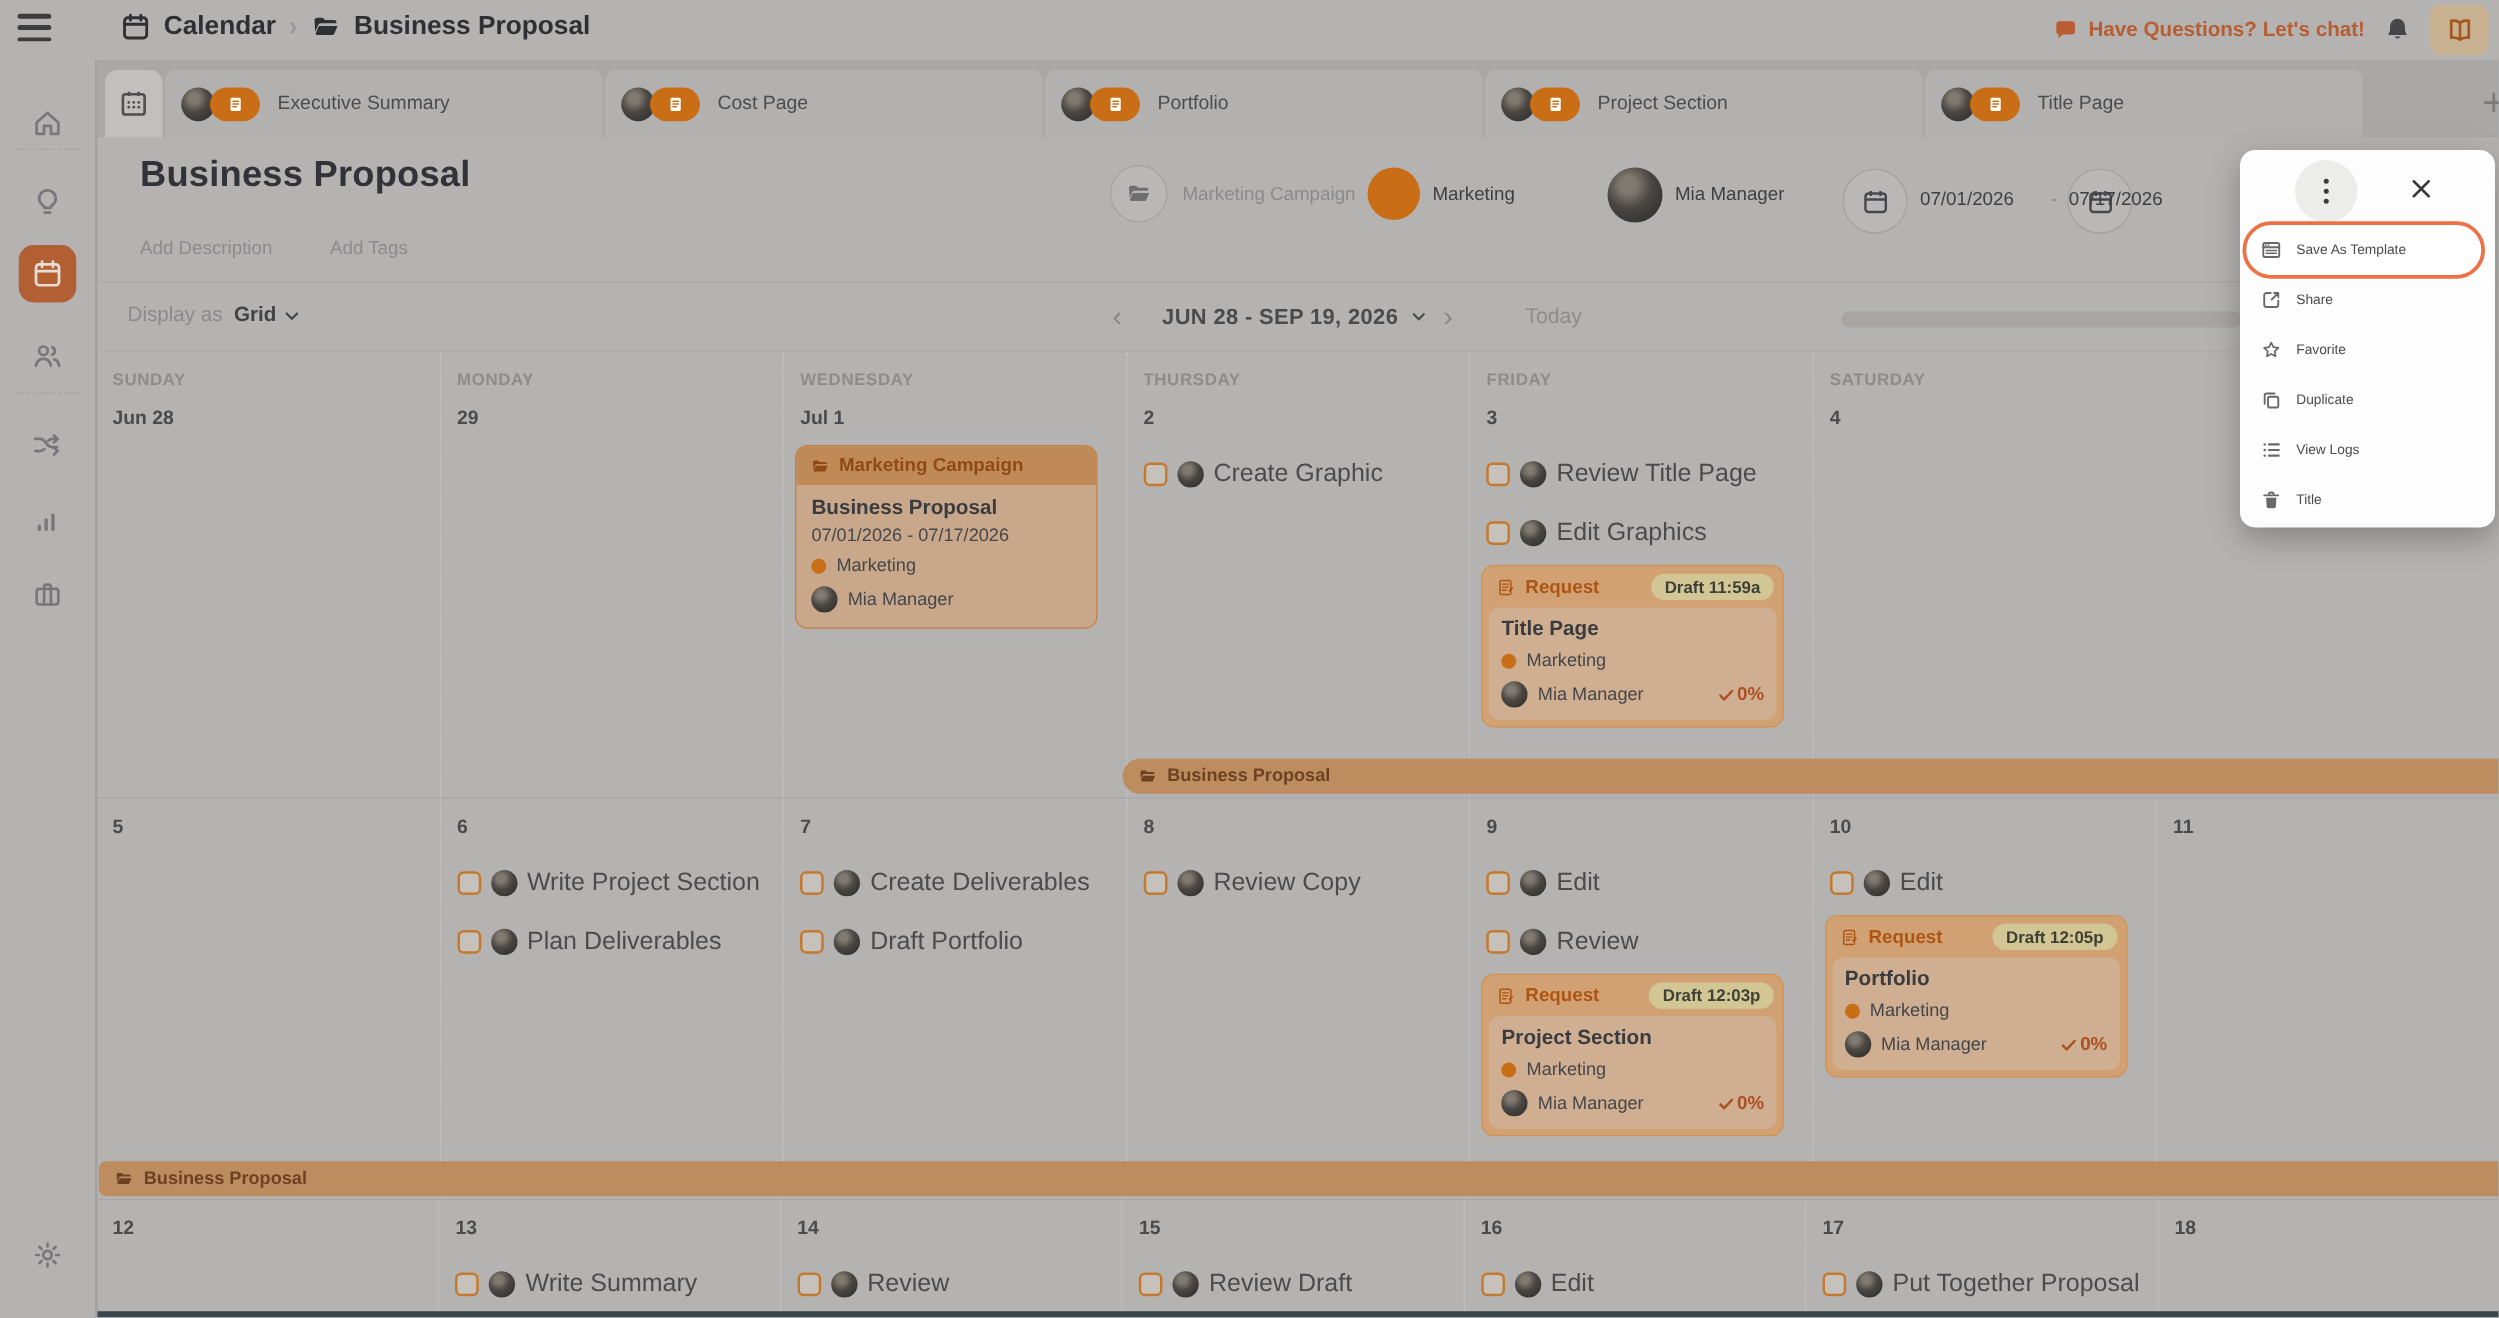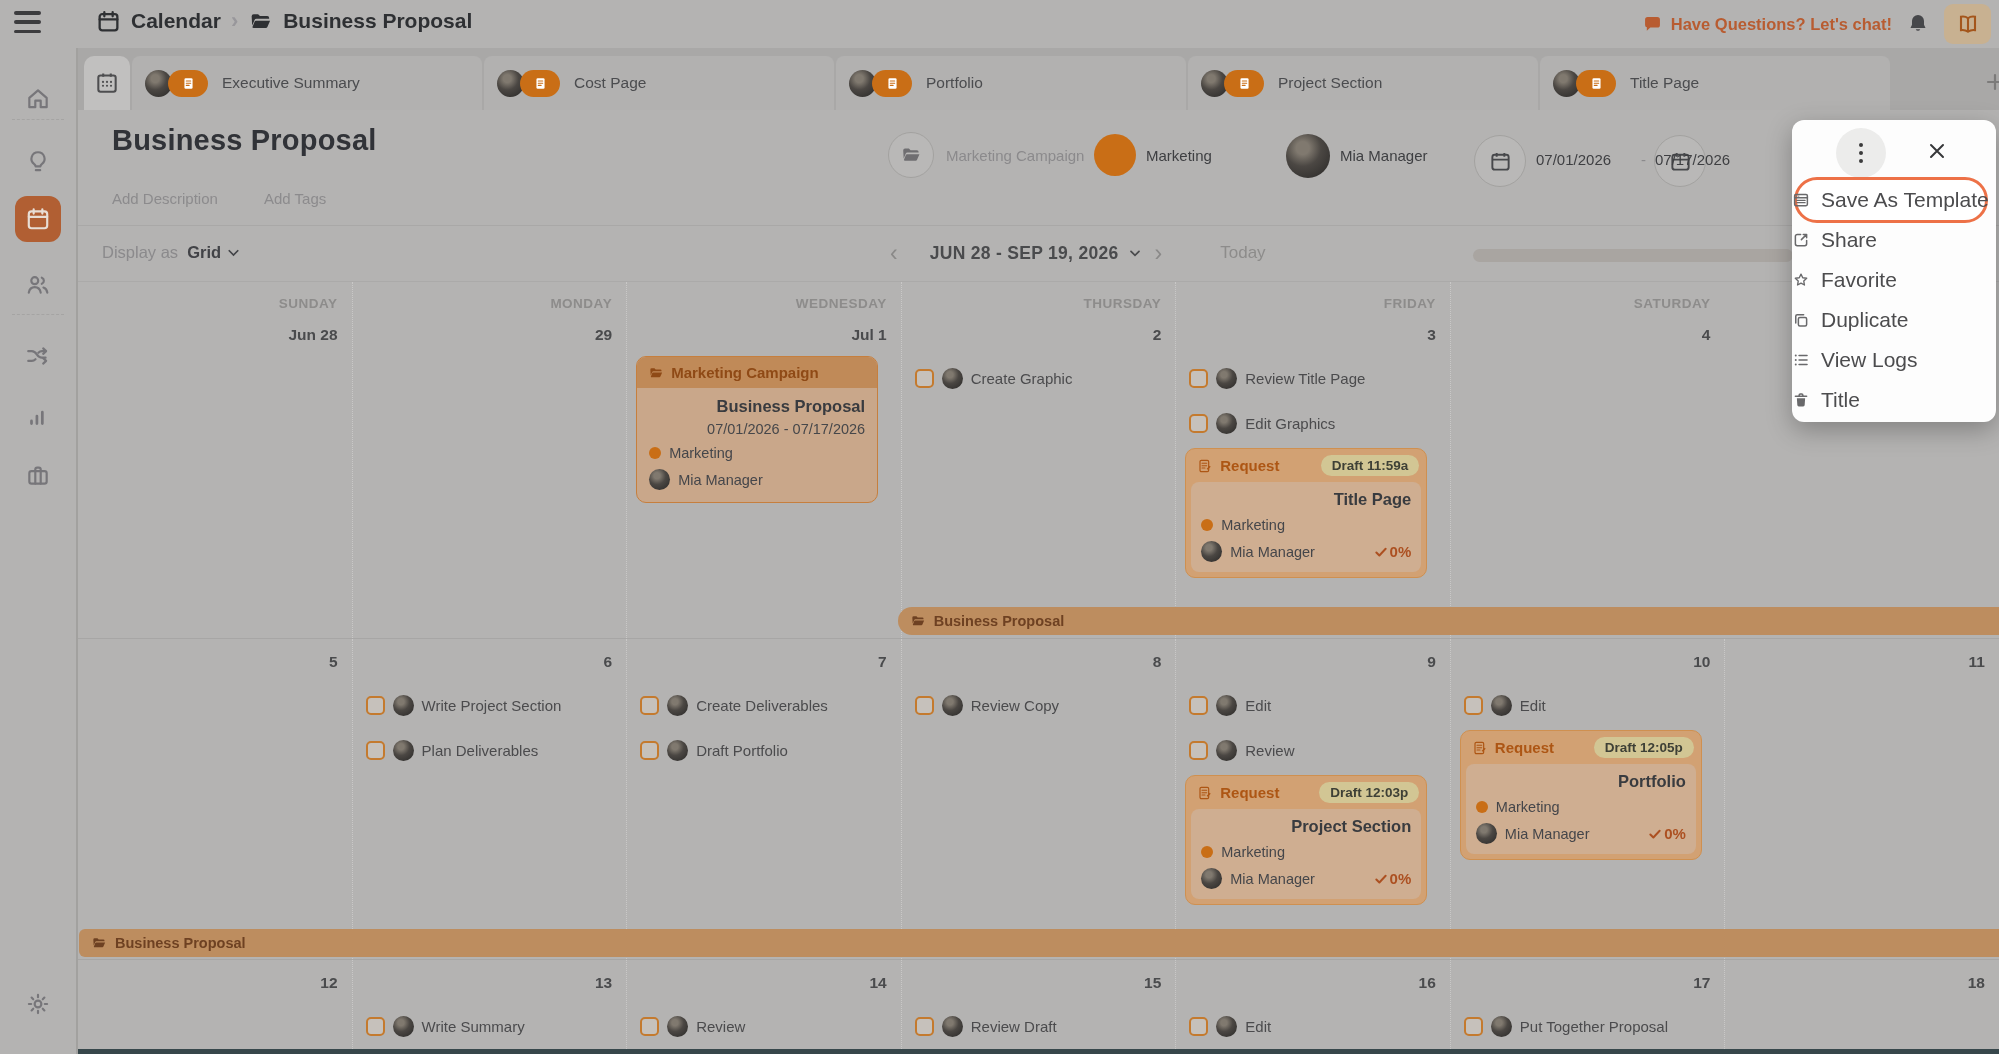--- a/index.html
+++ b/index.html
@@ -57,29 +57,29 @@
   .nav-arrow { font-size:23px; color:#8a8988; cursor:pointer; padding:0 6px; line-height:26px; }
   .range { font-size:17.5px; font-weight:700; letter-spacing:.3px; margin:0 6px 0 26px; cursor:pointer; display:flex; align-items:center; gap:8px; }
   .today { margin-left:52px; font-size:17px; color:#8d8c8b; cursor:pointer; }
   .hscroll { position:absolute; left:1395px; top:23px; width:320px; height:13px; border-radius:7px; background:#a9a5a1; cursor:pointer; }
 
   
   .calendar { position:absolute; left:77px; top:281px; right:0; bottom:0; border-top:1px solid #abaaa9; overflow:hidden; }
   .week { position:relative; display:grid; grid-template-columns:repeat(7,1fr); }
   .week + .week { border-top:1px solid #a7a6a5; }
   .w0 { height:356px; } .w1 { height:321px; } .w2 { height:120px; }
-  .cell { position:relative; padding:14px 14px 0 13px; overflow:visible;text-align:right; }
+  .cell { position:relative; padding:14px 14px 0 13px; overflow:visible; }
   .cell + .cell { border-left:1px dotted #c9c8c7; }
   .dayname { font-size:13.5px; font-weight:700; color:#8d8c8b; letter-spacing:.5px; margin-bottom:15px; }
   .datenum { font-size:15.5px; font-weight:700; color:#4a4b4d; }
   .task { display:flex; align-items:center; gap:8px; margin-top:24px; cursor:pointer; }
   .task:first-of-type { margin-top:26px; }
   .cbox { width:19px; height:19px; flex:none; border:2px solid #c47a2e; border-radius:5px; background:#c6c1bb; cursor:pointer; }
   .task .avatar { width:21px; height:21px; flex:none; }
-  .task-label { font-size:15px; color:#4b4b4d; white-space:nowrap; }
+  .task-label { font-size:20px; color:#4b4b4d; white-space:nowrap; }
 
   .proj-card, .req-card { width:242px; margin-left:-4px; border-radius:10px; overflow:hidden; cursor:pointer; }
   .proj-card { margin-top:12px; border:1.5px solid #c67f3e; background:#c9a78a; }
   .proj-card .chead { background:#c08a58; padding:7px 11px; display:flex; align-items:center; gap:7px; color:#8f4a16; font-size:15px; font-weight:700; }
   .cbody { padding:9px 12px 12px; }
   .ctitle { font-size:16.5px; font-weight:700; color:#393b3f; }
   .cdates { font-size:14.5px; color:#46474a; margin-top:5px; }
   .crow { display:flex; align-items:center; gap:8px; margin-top:8px; font-size:14.5px; color:#45464a; }
   .crow .avatar { width:21px; height:21px; }
   .crow .dot { width:12px; height:12px; }
@@ -92,21 +92,21 @@
 
   .span-bar { position:absolute; height:28px; background:#bd8d5f; display:flex; align-items:center; gap:8px; padding-left:12px; color:#6e4122; font-size:14.5px; font-weight:700; cursor:pointer; z-index:2; }
   .bottom-strip { position:absolute; left:78px; right:0; bottom:0; height:5px; background:#37474b; z-index:6; }
 
   
   .menu { position:absolute; left:1792px; top:120px; width:204px; height:302px; background:#fdfdfd; border-radius:12px; box-shadow:0 8px 26px rgba(0,0,0,.28); z-index:10; }
   .menu-top { position:relative; height:60px; }
   .dots-btn { position:absolute; left:44px; top:8px; width:50px; height:50px; border-radius:50%; background:#eceteb; background:#ececeb; display:flex; flex-direction:column; align-items:center; justify-content:center; gap:3.5px; cursor:pointer; }
   .dots-btn i { width:4.5px; height:4.5px; border-radius:50%; background:#3b3b3c; }
   .menu-close { position:absolute; left:133px; top:19px; color:#37383a; cursor:pointer; }
-  .menu-item { position:relative; height:40px; display:flex; align-items:center; gap:11px; color:#4c4c4e; font-size:21px; cursor:pointer; }
+  .menu-item { position:relative; height:40px; display:flex; align-items:center; gap:11px; padding-left:16px; color:#4c4c4e; font-size:11px; cursor:pointer; }
   .menu-item .icn { color:#69696b; }
   .ring { position:absolute; left:2px; top:57px; width:194px; height:46px; border:3.5px solid #ed7147; border-radius:23px; background:#fff; z-index:0; }
   .menu-item.hl { z-index:1; }
 </style>
 </head>
 <body>
 
 <div class="app">
 
   <div class="sidebar">

